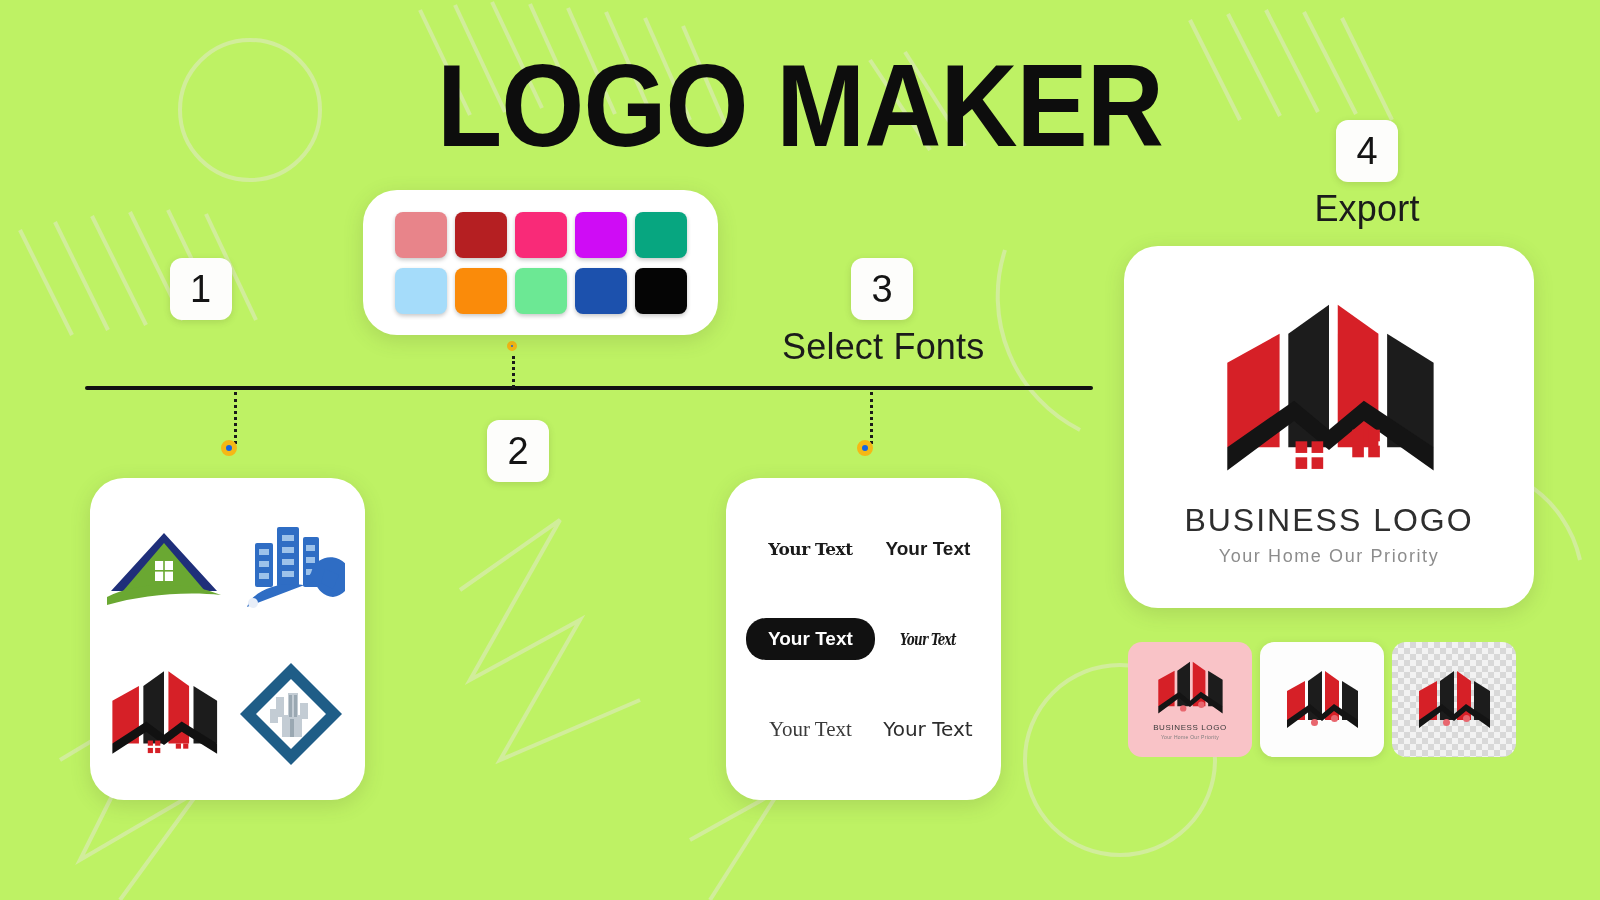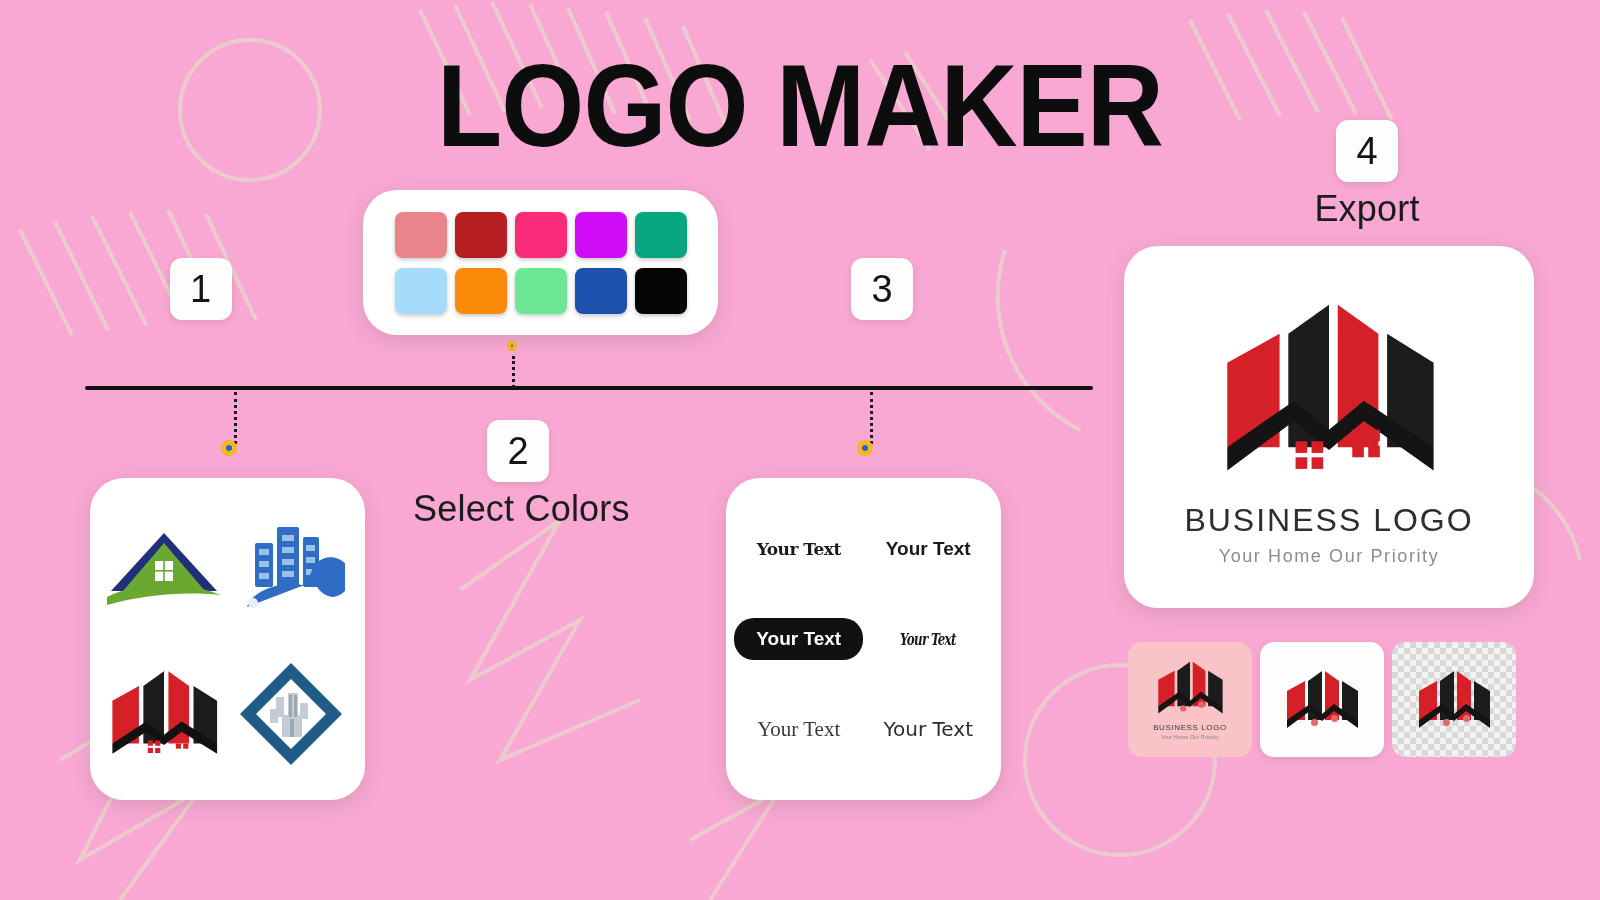--- a/index.html
+++ b/index.html
@@ -155,21 +155,21 @@
   #fonts-panel {
     left: 726px;
     top: 478px;
     width: 275px;
     height: 322px;
     display: grid;
     grid-template-columns: 1fr 1fr;
     grid-template-rows: repeat(3, 1fr);
     align-items: center;
     justify-items: center;
-    padding: 26px 8px;
+    padding: 26px 20px;
   }
   .font-sample {
     font-size: 19px;
     color: #1a1a1a;
     white-space: nowrap;
   }
   .fs-slab   { font-family: "DejaVu Serif", serif; font-weight: bold; font-size: 17px; letter-spacing: -0.5px; }
   .fs-bold   { font-family: "Liberation Sans", sans-serif; font-weight: bold; font-size: 19px; }
   .fs-sel    {
     font-family: "Liberation Sans", sans-serif;
@@ -249,21 +249,21 @@
   .thumb-tag {
     font-size: 5px;
     letter-spacing: 0.3px;
     color: #7d7d7d;
     margin-top: 2px;
   }
 </style>
 </head>
 <body>
 
-<div id="stage" style="background: #f9a8d4;">
+<div id="stage" style="background: #bef264;">
 
   <svg id="bg-pattern" viewBox="0 0 1600 900" preserveAspectRatio="none">
     <g stroke="#e2e9c8" stroke-width="4" fill="none">
       <path d="M420 10 L470 115"></path>
         <path d="M455 5 L505 112"></path>
         <path d="M492 2 L542 108"></path>
       <path d="M530 4 L578 110"></path>
         <path d="M568 8 L615 114"></path>
         <path d="M606 12 L652 116"></path>
       <path d="M645 18 L690 120"></path>
@@ -298,25 +298,25 @@
   <div class="step" style="left:88px; top:258px; width:225px;">
     <div class="step-badge">1</div>
   </div>
   <div class="connector" style="left:234px; top:392px; height:52px;"></div>
   <div class="node" style="left:221px; top:440px; width:16px; height:16px;"></div>
 
   <div class="node small" style="left:507px; top:341px; width:10px; height:10px;"></div>
   <div class="connector" style="left:512px; top:356px; height:32px;"></div>
   <div class="step" style="left:413px; top:420px; width:210px;">
     <div class="step-badge">2</div>
-    <div class="step-label">Select Colors</div>
   </div>
 
   <div class="step" style="left:782px; top:258px; width:200px;">
     <div class="step-badge">3</div>
+    <div class="step-label">Select Fonts</div>
   </div>
   <div class="connector" style="left:870px; top:392px; height:52px;"></div>
   <div class="node" style="left:857px; top:440px; width:16px; height:16px;"></div>
 
   <div class="step" style="left:1262px; top:120px; width:210px;">
     <div class="step-badge">4</div>
     <div class="step-label">Export</div>
   </div>
 
   <div class="card" id="colors-panel">

